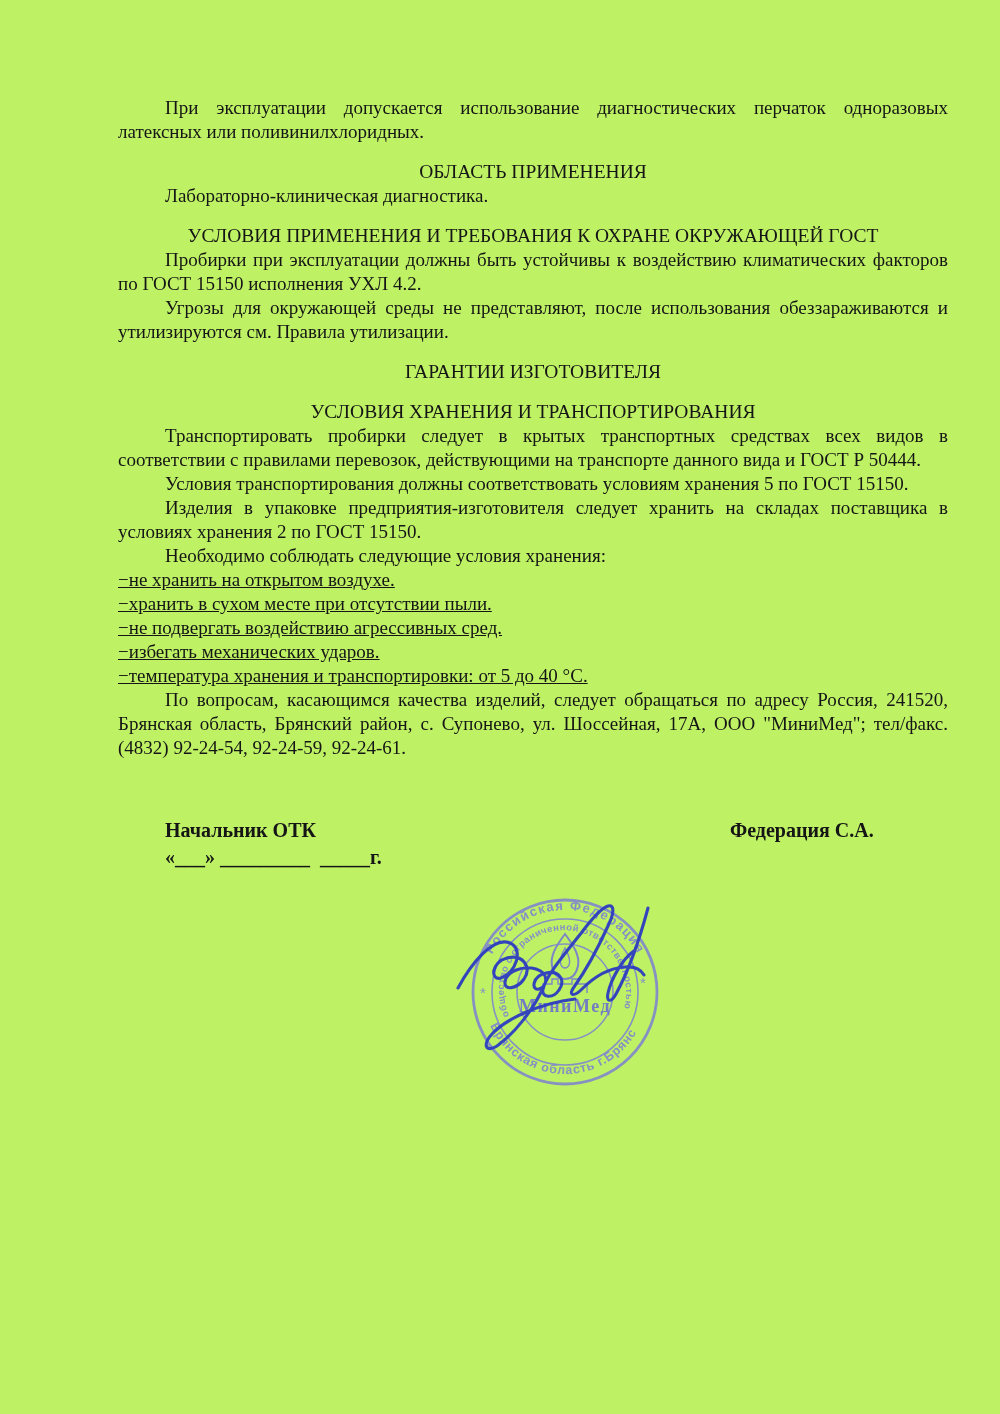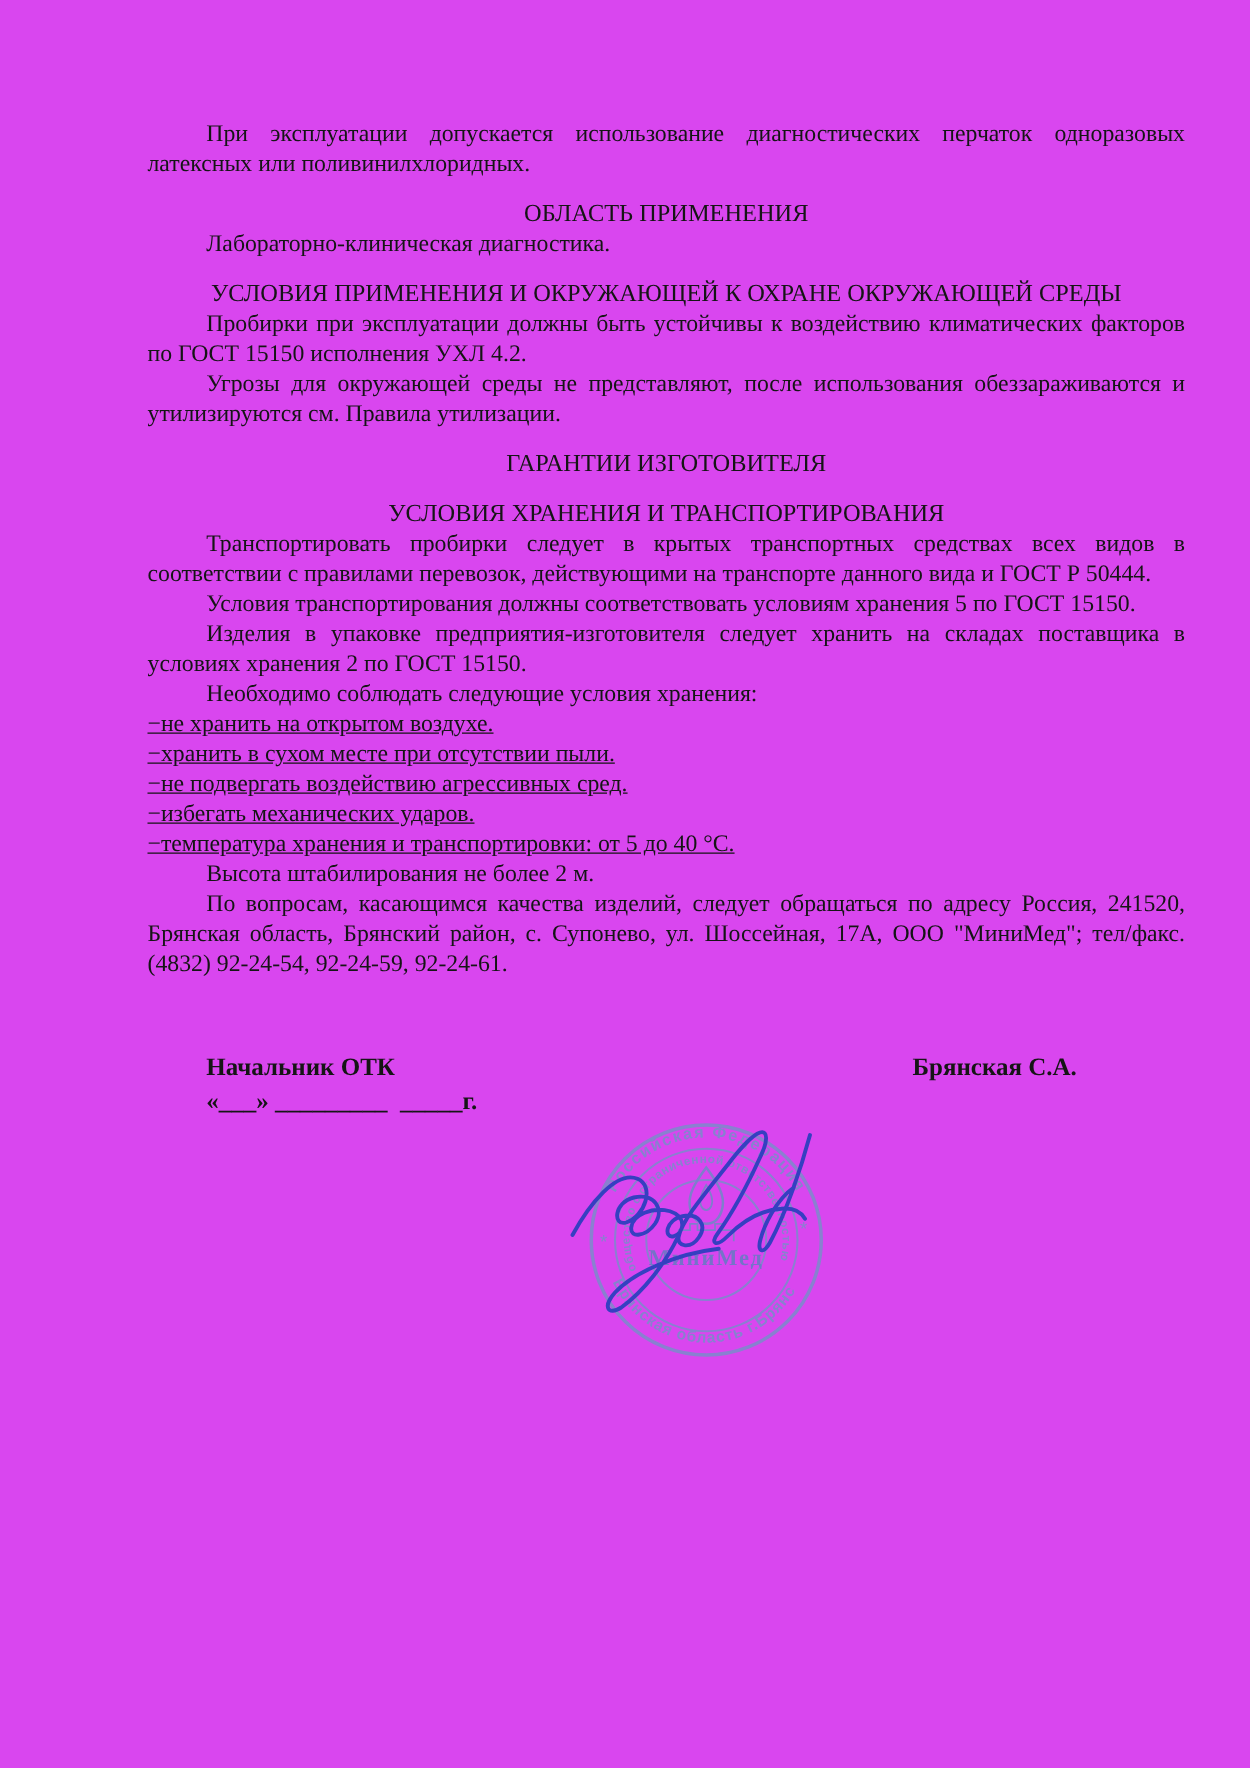--- a/index.html
+++ b/index.html
@@ -1,19 +1,19 @@
 <!DOCTYPE html>
 <html><head>
 <meta charset="utf-8">
 <style>
   html,body{margin:0;padding:0;background:#ffffff;}
   .page{
     position:relative;
     width:1000px;height:1414px;
-    background:#d946ef;
+    background:#bef264;
     font-family:"Liberation Serif","DejaVu Serif",serif;
     color:#151515;
     overflow:hidden;
   }
   .content{
     position:absolute;
     left:118px;top:96px;
     width:830px;
     font-size:19px;
     line-height:24px;
@@ -51,46 +51,45 @@
 <body>
 
 <div class="page">
   <div class="content">
 
     <p class="para">При эксплуатации допускается использование диагностических перчаток одноразовых латексных или поливинилхлоридных.</p>
 
     <h2 class="sec">ОБЛАСТЬ ПРИМЕНЕНИЯ</h2>
     <p class="para">Лабораторно-клиническая диагностика.</p>
 
-    <h2 class="sec">УСЛОВИЯ ПРИМЕНЕНИЯ И ОКРУЖАЮЩЕЙ К ОХРАНЕ ОКРУЖАЮЩЕЙ СРЕДЫ</h2>
+    <h2 class="sec">УСЛОВИЯ ПРИМЕНЕНИЯ И ТРЕБОВАНИЯ К ОХРАНЕ ОКРУЖАЮЩЕЙ ГОСТ</h2>
     <p class="para">Пробирки при эксплуатации должны быть устойчивы к воздействию климатических факторов по ГОСТ 15150 исполнения УХЛ 4.2.</p>
     <p class="para">Угрозы для окружающей среды не представляют, после использования обеззараживаются и утилизируются см. Правила утилизации.</p>
 
     <h2 class="sec">ГАРАНТИИ ИЗГОТОВИТЕЛЯ</h2>
 
     <h2 class="sec">УСЛОВИЯ ХРАНЕНИЯ И ТРАНСПОРТИРОВАНИЯ</h2>
     <p class="para">Транспортировать пробирки следует в крытых транспортных средствах всех видов в соответствии с правилами перевозок, действующими на транспорте данного вида и ГОСТ Р 50444.</p>
     <p class="para">Условия транспортирования должны соответствовать условиям хранения 5 по ГОСТ 15150.</p>
     <p class="para">Изделия в упаковке предприятия-изготовителя следует хранить на складах поставщика в условиях хранения 2 по ГОСТ 15150.</p>
     <p class="para">Необходимо соблюдать следующие условия хранения:</p>
 
     <ul class="cond">
       <li>−не хранить на открытом воздухе.</li>
       <li>−хранить в сухом месте при отсутствии пыли.</li>
       <li>−не подвергать воздействию агрессивных сред.</li>
       <li>−избегать механических ударов.</li>
       <li>−температура хранения и транспортировки: от 5 до 40 °С.</li>
     </ul>
 
-    <p class="para">Высота штабилирования не более 2 м.</p>
     <p class="para">По вопросам, касающимся качества изделий, следует обращаться по адресу Россия, 241520, Брянская область, Брянский район, с. Супонево, ул. Шоссейная, 17А, ООО "МиниМед"; тел/факс. (4832) 92-24-54, 92-24-59, 92-24-61.</p>
 
     <div class="sig-row">
       <span class="sig-left"><span>Начальник ОТК</span><br><span>«___» _________  _____г.</span></span>
-      <span class="sig-name">Брянская С.А.</span>
+      <span class="sig-name">Федерация С.А.</span>
     </div>
   </div>
 
   <div class="stamp-wrap">
     <svg width="240" height="240" viewBox="0 0 240 240">
       <defs>
         <path id="arcTop" d="M 39.8 102.9 A 82 82 0 0 1 200.2 102.9" fill="none"></path>
         <path id="arcBottom" d="M 46.9 157.2 A 82 82 0 0 0 193.1 157.2" fill="none"></path>
         <path id="circIn" d="M 65.2 145.6 A 60.5 60.5 0 1 1 174.8 94.4 A 60.5 60.5 0 1 1 65.2 145.6" fill="none"></path>
       </defs>

